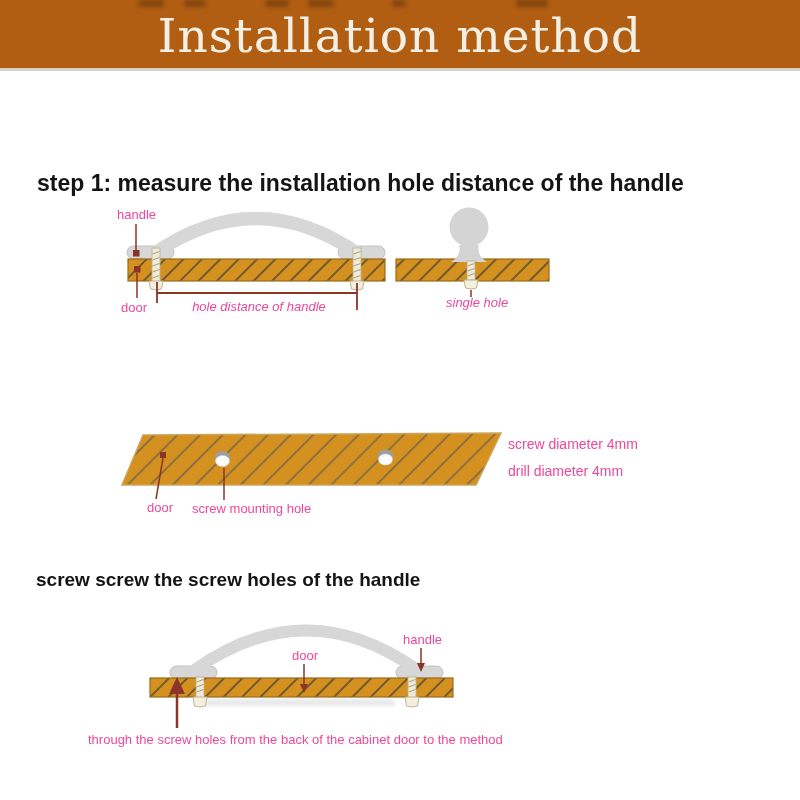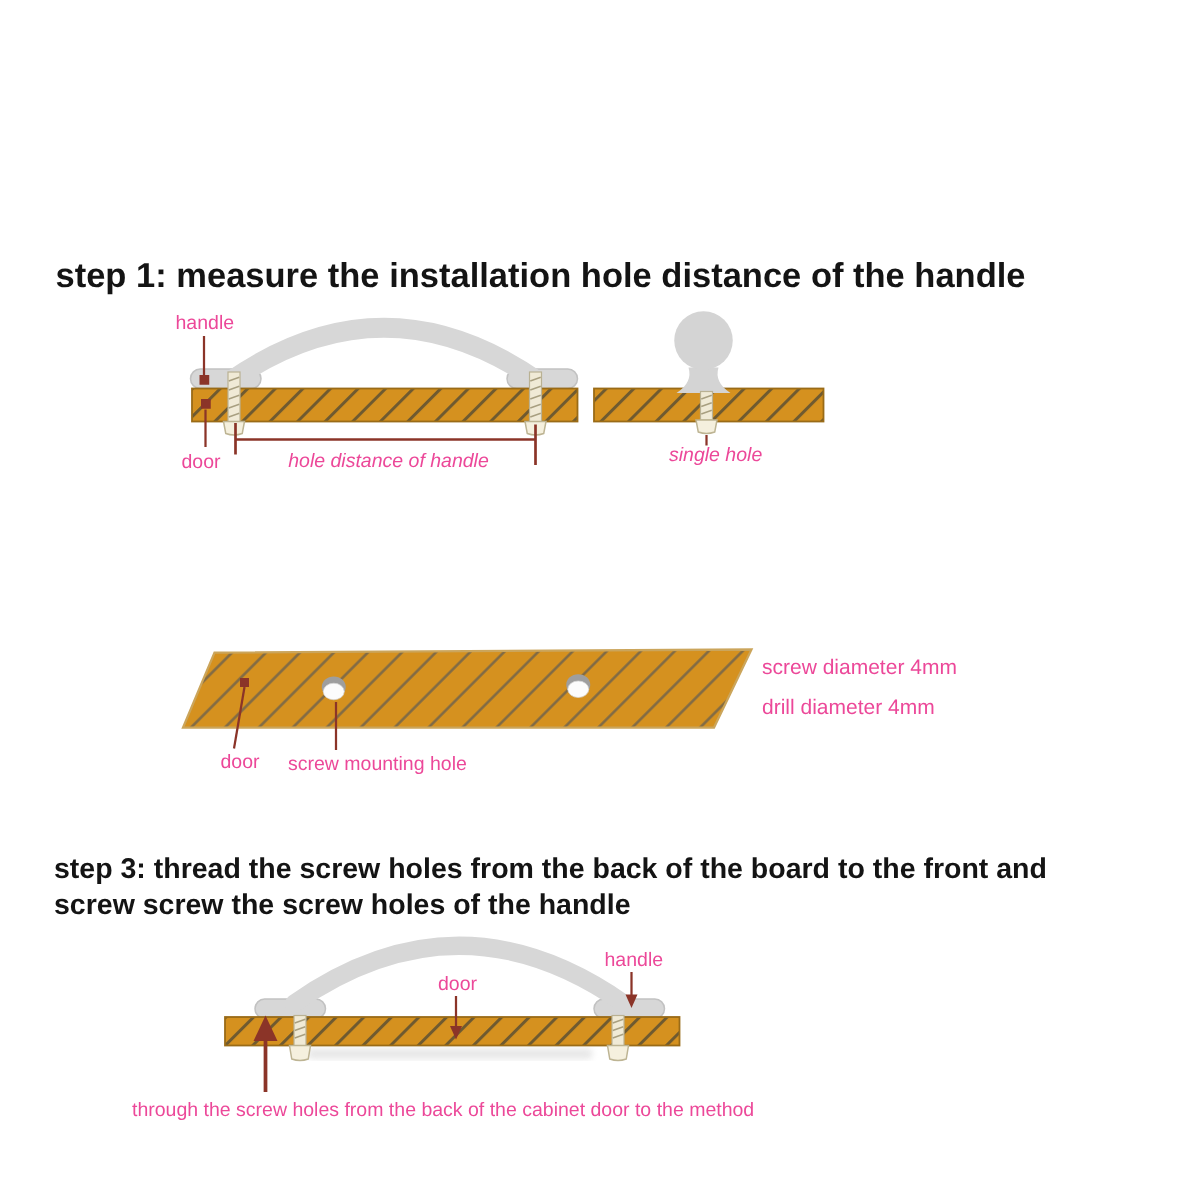--- a/index.html
+++ b/index.html
@@ -28,24 +28,32 @@
   .lbl{position:absolute;color:#ec4899;font-size:13px;white-space:nowrap;}
   .lbl-center{text-align:center;font-style:italic;}
   .lbl-md{font-size:14px;}
   .diagram-svg{position:absolute;left:0;top:0;}
 </style>
 </head>
 <body>
 
 <div class="page">
 
+  <div class="banner">
+    <div class="smudge" style="left:138px;width:26px;"></div>
+    <div class="smudge" style="left:184px;width:22px;"></div>
+    <div class="smudge" style="left:265px;width:24px;"></div>
+    <div class="smudge" style="left:308px;width:26px;"></div>
+    <div class="smudge" style="left:392px;width:14px;"></div>
+    <div class="smudge" style="left:516px;width:32px;"></div>
+    <div class="banner-title">Installation method</div>
+  </div>
 
   <div class="step-heading" style="left:37px;top:170px;">step 1: measure the installation hole distance of the handle</div>
   <div class="h3block" style="left:36px;top:568px;width:745px;">
-    <div>step 3: thread the screw holes from the back of the board to the front and</div>
     <div>screw screw the screw holes of the handle</div>
   </div>
 
   <svg class="diagram-svg" width="800" height="800" viewBox="0 0 800 800">
     <defs>
       <pattern id="hatchA" width="13" height="13" patternUnits="userSpaceOnUse" patternTransform="rotate(45)">
         <rect width="13" height="13" fill="#d5911f"></rect>
         <line x1="1" y1="0" x2="1" y2="13" stroke="#6f5a30" stroke-width="2"></line>
       </pattern>
       <pattern id="hatchB" width="16" height="16" patternUnits="userSpaceOnUse" patternTransform="rotate(45)">

